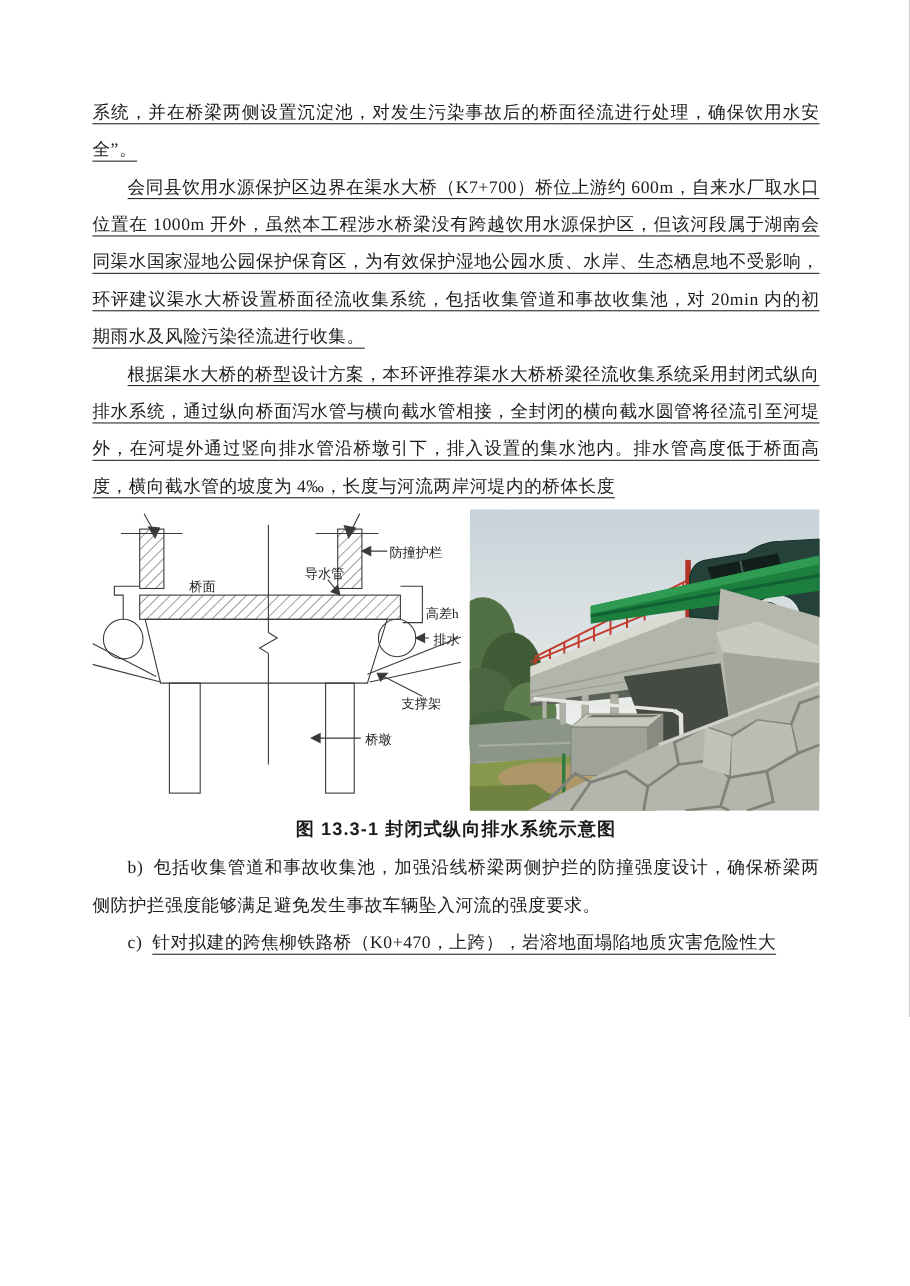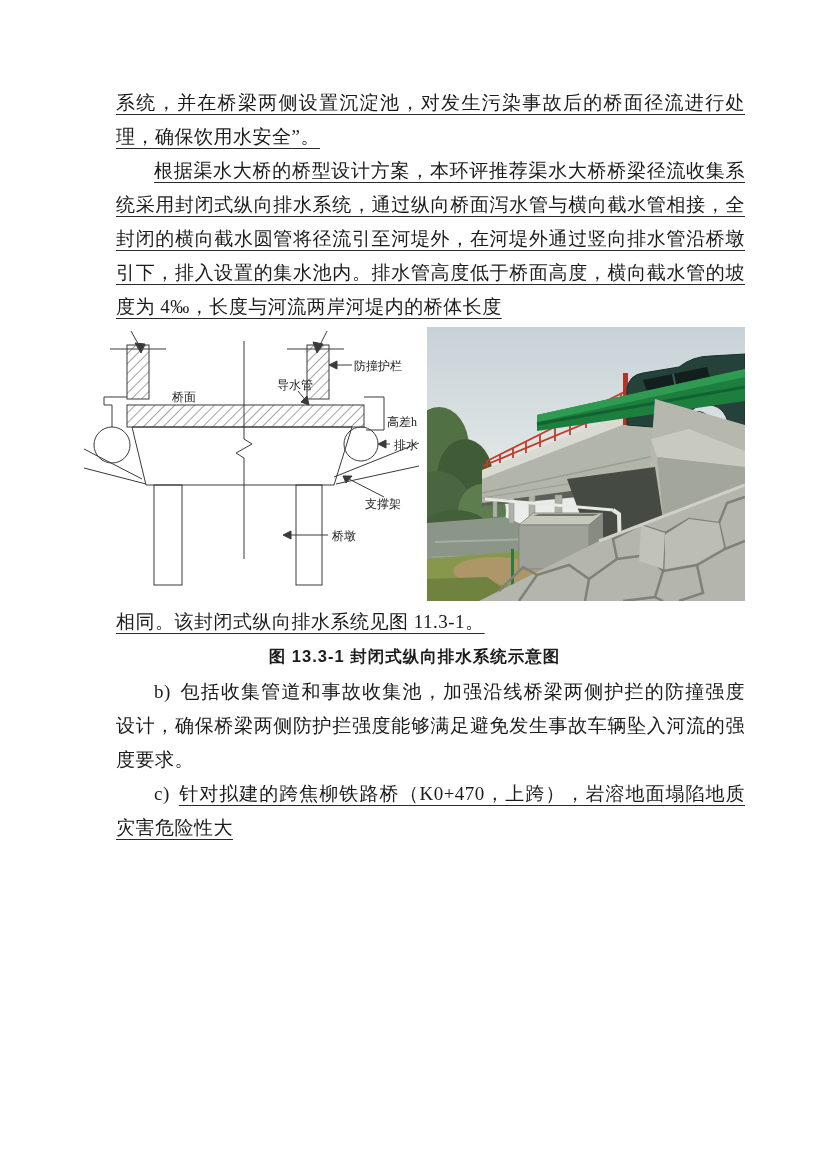--- a/index.html
+++ b/index.html
@@ -12,25 +12,24 @@
     color:#1b1b1b;
     overflow:hidden;
   }
   .content{
     position:absolute;
     left:84px;top:86px;
     width:661px;
   }
   p{margin:0;padding:0;}
   .body{
-    font-size:19px;
+    font-size:16px;
     line-height:34px;
     text-align:justify;
     letter-spacing:0.5px;
-    margin-left:32px;
   }
   .indent{text-indent:2em;}
   .u, .u-span{
     text-decoration:underline;
     text-decoration-thickness:1px;
     text-underline-offset:5px;
     text-decoration-color:#2a2a2a;
   }
   .figure-row{
     display:flex;
@@ -64,20 +63,21 @@
   }
 </style>
 </head>
 <body>
 
 <div class="page">
   <div class="content">
 
     <p class="body u">系统，并在桥梁两侧设置沉淀池，对发生污染事故后的桥面径流进行处理，确保饮用水安全”。</p>
 
+    <p class="body u indent">会同县饮用水源保护区边界在渠水大桥（K7+700）桥位上游约 600m，自来水厂取水口位置在 1000m 开外，虽然本工程涉水桥梁没有跨越饮用水源保护区，但该河段属于湖南会同渠水国家湿地公园保护保育区，为有效保护湿地公园水质、水岸、生态栖息地不受影响，环评建议渠水大桥设置桥面径流收集系统，包括收集管道和事故收集池，对 20min 内的初期雨水及风险污染径流进行收集。</p>
 
     <p class="body u indent">根据渠水大桥的桥型设计方案，本环评推荐渠水大桥桥梁径流收集系统采用封闭式纵向排水系统，通过纵向桥面泻水管与横向截水管相接，全封闭的横向截水圆管将径流引至河堤外，在河堤外通过竖向排水管沿桥墩引下，排入设置的集水池内。排水管高度低于桥面高度，横向截水管的坡度为 4‰，长度与河流两岸河堤内的桥体长度</p>
 
     <div class="figure-row">
 
       <div class="diagram-wrap">
         <svg width="338" height="274" viewBox="0 0 338 274">
           <defs>
             <pattern id="hatch" patternUnits="userSpaceOnUse" width="7" height="7" patternTransform="rotate(45)">
               <line x1="0" y1="0" x2="0" y2="7" stroke="#4a4a4a" stroke-width="1"></line>
@@ -270,21 +270,20 @@
               <path d="M110,248 L96,240 L72,264"></path>
             </g>
             <polygon points="214,198 238,206 236,242 212,234" fill="#c1c2ba"></polygon>
             <polygon points="262,192 292,196 297,220 270,236 238,242 238,208" fill="#bcbdb5"></polygon>
             <line x1="172" y1="214" x2="318" y2="158" stroke="#cfd0c8" stroke-width="3"></line>
           </g>
         </svg>
       </div>
     </div>
 
-    <p class="body u p3cont">相同。该封闭式纵向排水系统见图 11.3-1。</p>
 
     <p class="caption">图 13.3-1 封闭式纵向排水系统示意图</p>
 
 
     <p class="body indent"><span class="item-label">b)</span><span>包括收集管道和事故收集池，加强沿线桥梁两侧护拦的防撞强度设计，确保桥梁两侧防护拦强度能够满足避免发生事故车辆坠入河流的强度要求。</span></p>
 
     <p class="body indent"><span class="item-label">c)</span><span class="u-span">针对拟建的跨焦柳铁路桥（K0+470，上跨），岩溶地面塌陷地质灾害危险性大</span></p>
 
   </div>
 

